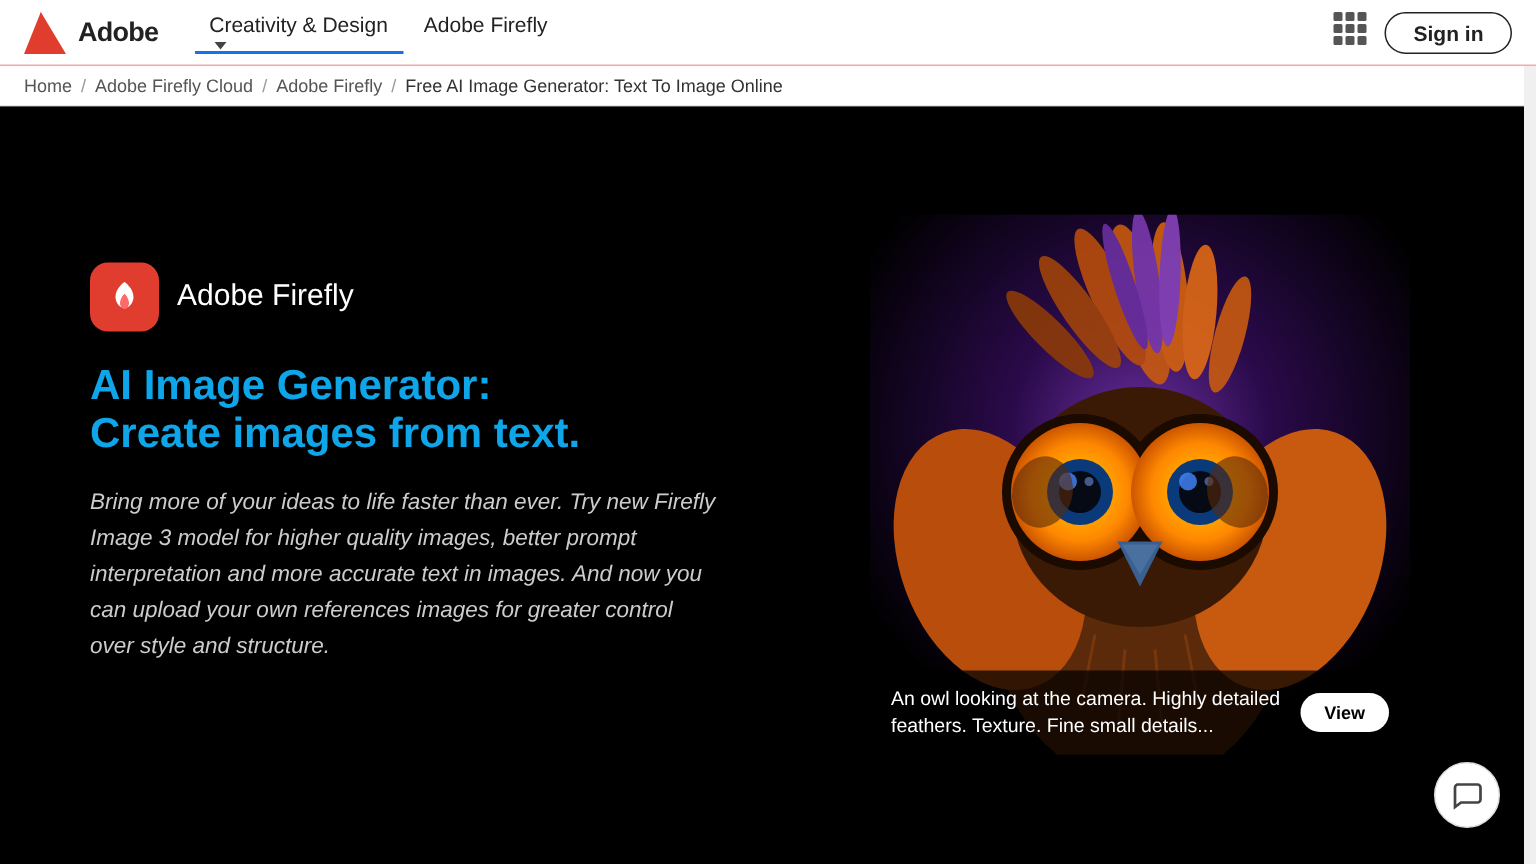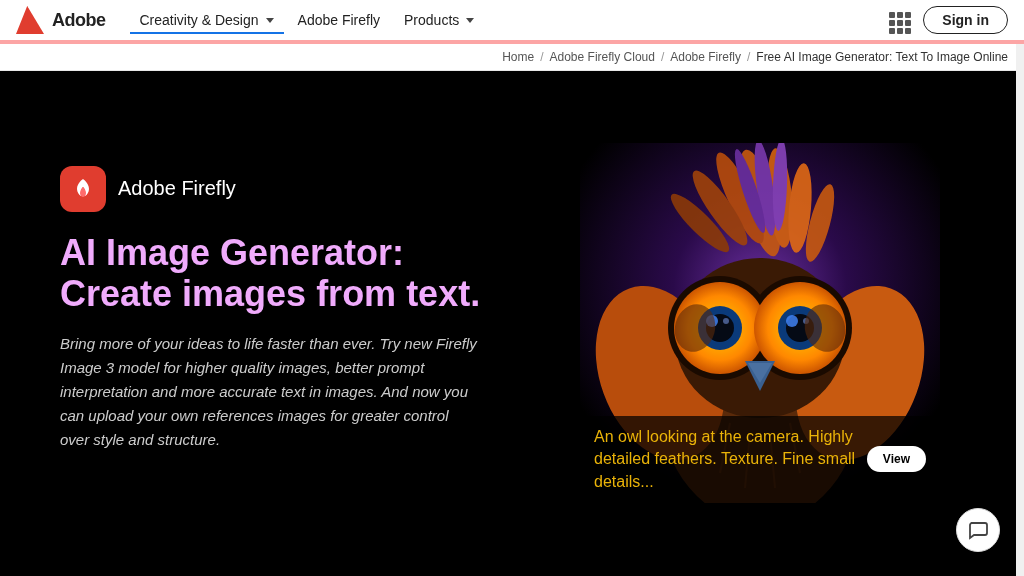--- a/index.html
+++ b/index.html
@@ -5,21 +5,21 @@
     * { margin: 0; padding: 0; box-sizing: border-box; }
     body { font-family: 'Adobe Clean', Arial, sans-serif; background: #000; color: #fff; width: 1024px; height: 576px; overflow: hidden; }
 
     
     #navbar {
       background: #fff;
       display: flex;
       align-items: center;
       height: 44px;
       padding: 0 16px;
-      border-bottom: 4px solid #fca5a5;
+      border-bottom: 1px solid #fca5a5;
       position: relative;
       z-index: 10;
     }
     #navbar .adobe-logo {
       display: flex;
       align-items: center;
       gap: 8px;
       margin-right: 24px;
     }
     .adobe-logo-icon {
@@ -37,36 +37,37 @@
       align-items: center;
       gap: 4px;
       flex: 1;
     }
     .nav-item {
       font-size: 14px;
       color: #222;
       padding: 0 10px;
       height: 28px;
       display: flex;
-      align-items: center;
+      align-items: flex-start;
       cursor: pointer;
       gap: 4px;
       position: relative;
+      flex-direction: column;
     }
     .nav-item.active::after {
       content: '';
       position: absolute;
       bottom: 0;
       left: 0; right: 0;
       height: 2px;
       background: #1473e6;
     }
     .nav-right {
       display: flex;
-      align-items: flex-end;
+      align-items: flex-start;
       gap: 12px;
     }
     .grid-icon {
       width: 22px;
       height: 22px;
       display: grid;
       grid-template-columns: repeat(3, 6px);
       grid-template-rows: repeat(3, 6px);
       gap: 2px;
     }
@@ -85,21 +86,20 @@
     
     #breadcrumb {
       background: #fff;
       padding: 6px 16px;
       display: flex;
       align-items: center;
       gap: 6px;
       font-size: 12px;
       color: #555;
       border-bottom: 1px solid #e8e8e8;
-      justify-content: flex-end;
     }
     .breadcrumb-sep { color: #999; }
     .breadcrumb-link { color: #555; text-decoration: none; cursor: pointer; }
     .breadcrumb-current { color: #333; }
 
     
     #main {
       background: #000;
       display: flex;
       align-items: center;
@@ -128,24 +128,24 @@
       align-items: center;
       justify-content: center;
     }
     .firefly-icon svg { width: 28px; height: 28px; }
     .firefly-label {
       font-size: 20px;
       font-weight: 400;
       color: #fff;
     }
     .hero-title {
-      font-size: 36px;
+      font-size: 28px;
       font-weight: 800;
       line-height: 1.15;
-      color: #f0abfc;
+      color: #0ea5e9;
       margin-bottom: 18px;
     }
     .hero-desc {
       font-size: 15px;
       line-height: 1.6;
       color: #ccc;
       margin-bottom: 28px;
       max-width: 420px;
       font-style: italic;
     }
@@ -190,22 +190,22 @@
       position: absolute;
       bottom: 0; left: 0; right: 0;
       background: rgba(0,0,0,0.72);
       padding: 10px 14px;
       display: flex;
       align-items: center;
       justify-content: space-between;
       gap: 10px;
     }
     .caption-text {
-      font-size: 16px;
-      color: #eab308;
+      font-size: 13px;
+      color: #ffffff;
       line-height: 1.4;
       flex: 1;
     }
     .view-btn {
       background: #fff;
       color: #000;
       border: none;
       border-radius: 20px;
       padding: 6px 16px;
       font-size: 12px;
@@ -274,24 +274,20 @@
     </svg>
     <span class="adobe-wordmark">Adobe</span>
   </div>
   <div class="nav-items">
     <div class="nav-item active">
       <span>Creativity &amp; Design</span>
       <span class="chevron-down"></span>
     </div>
     <div class="nav-item">
       <span>Adobe Firefly</span>
-    </div>
-    <div class="nav-item">
-      <span>Products</span>
-      <span class="chevron-down"></span>
     </div>
   </div>
   <div class="nav-right">
     <div class="grid-icon">
       <div class="grid-dot"></div>
         <div class="grid-dot"></div>
         <div class="grid-dot"></div>
       <div class="grid-dot"></div>
         <div class="grid-dot"></div>
         <div class="grid-dot"></div>

